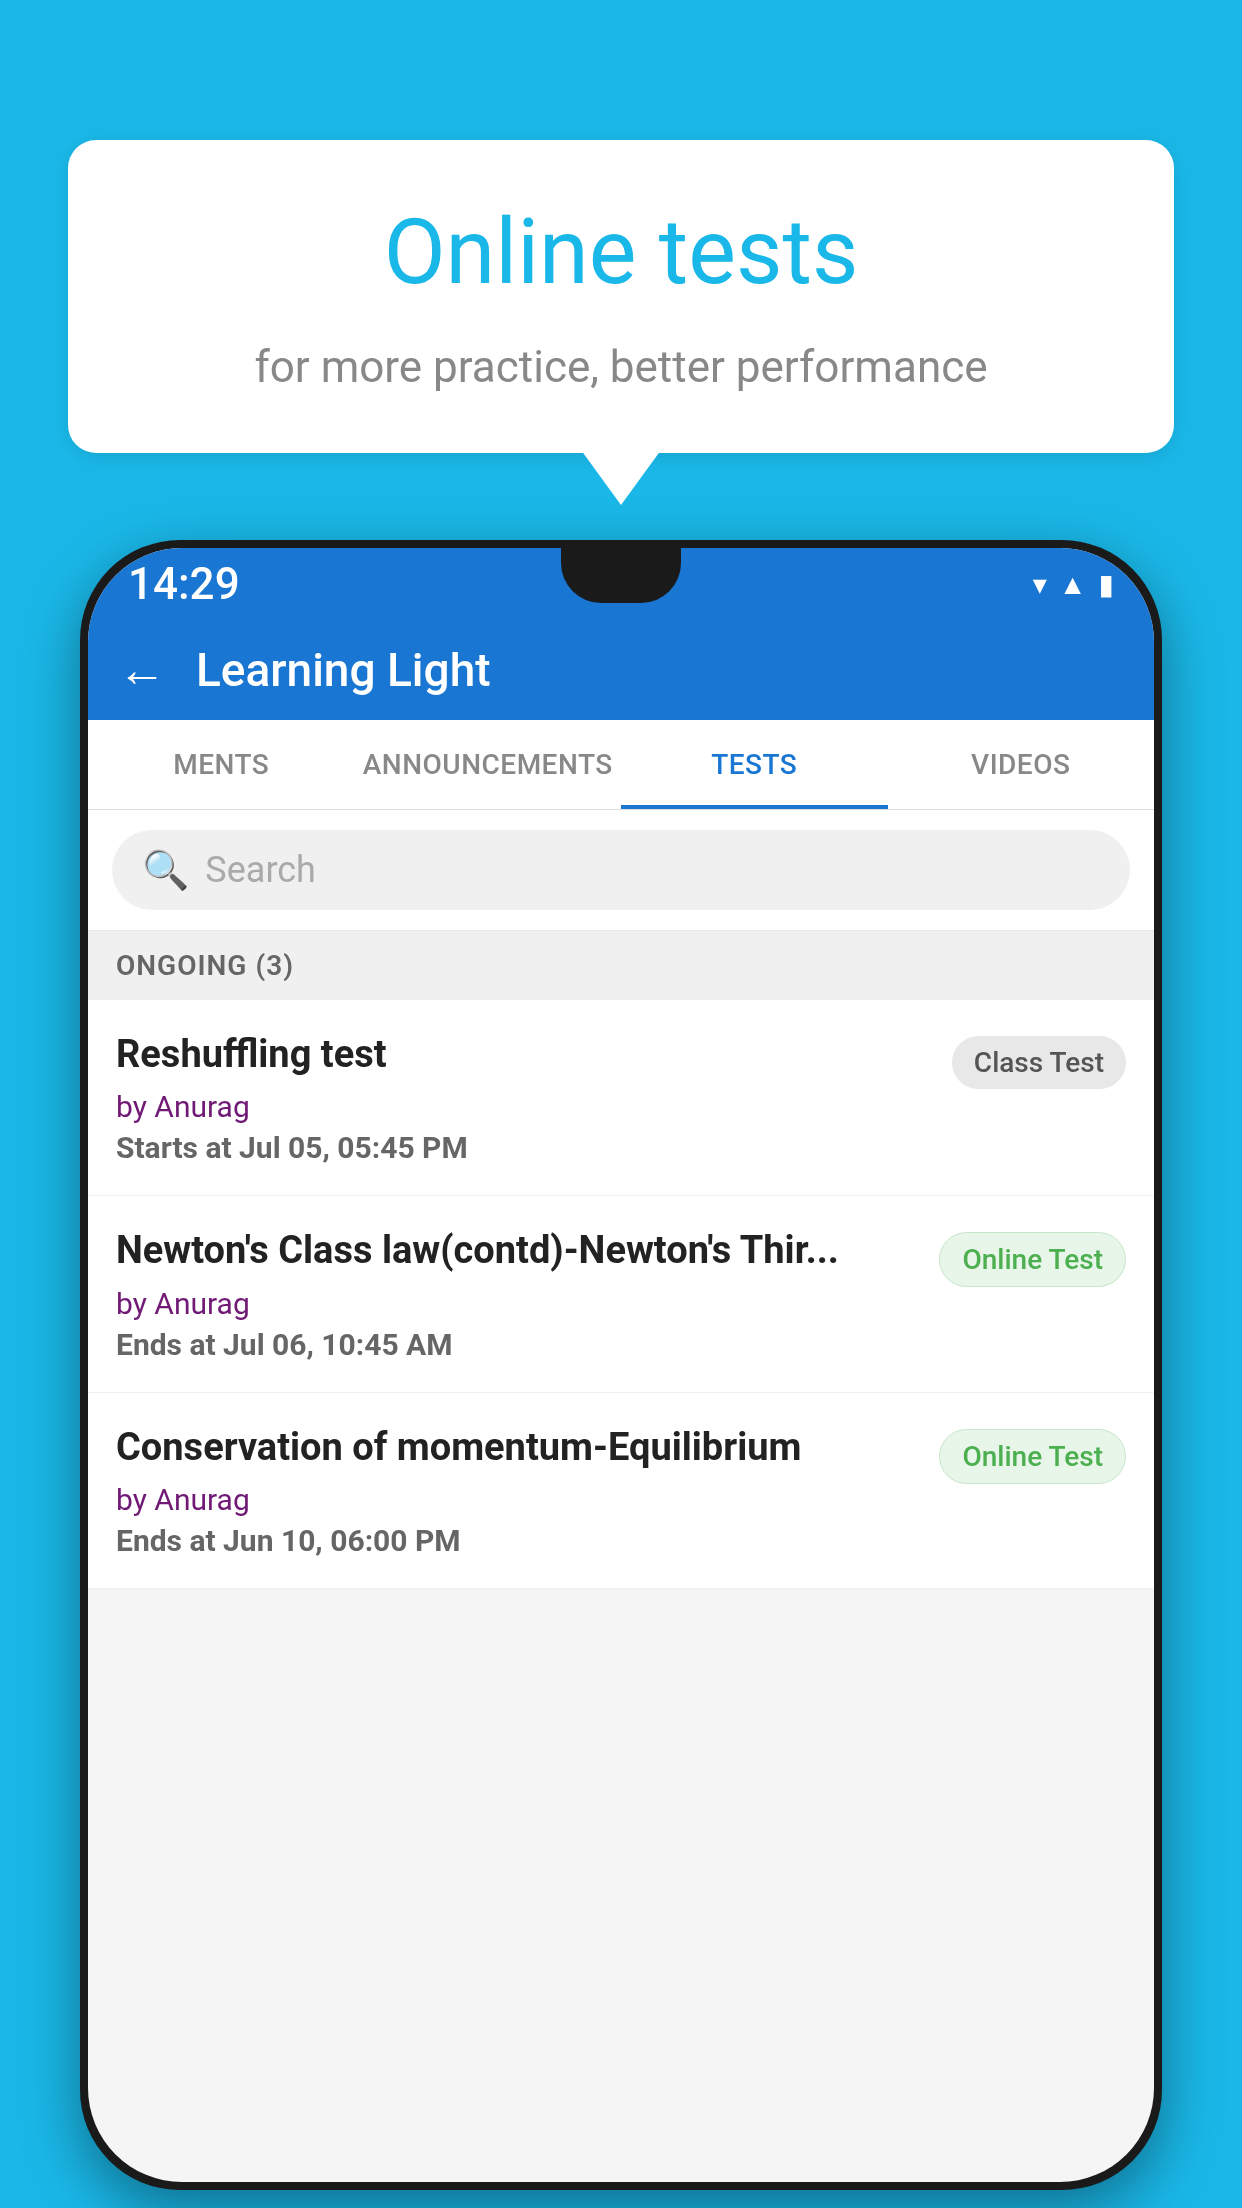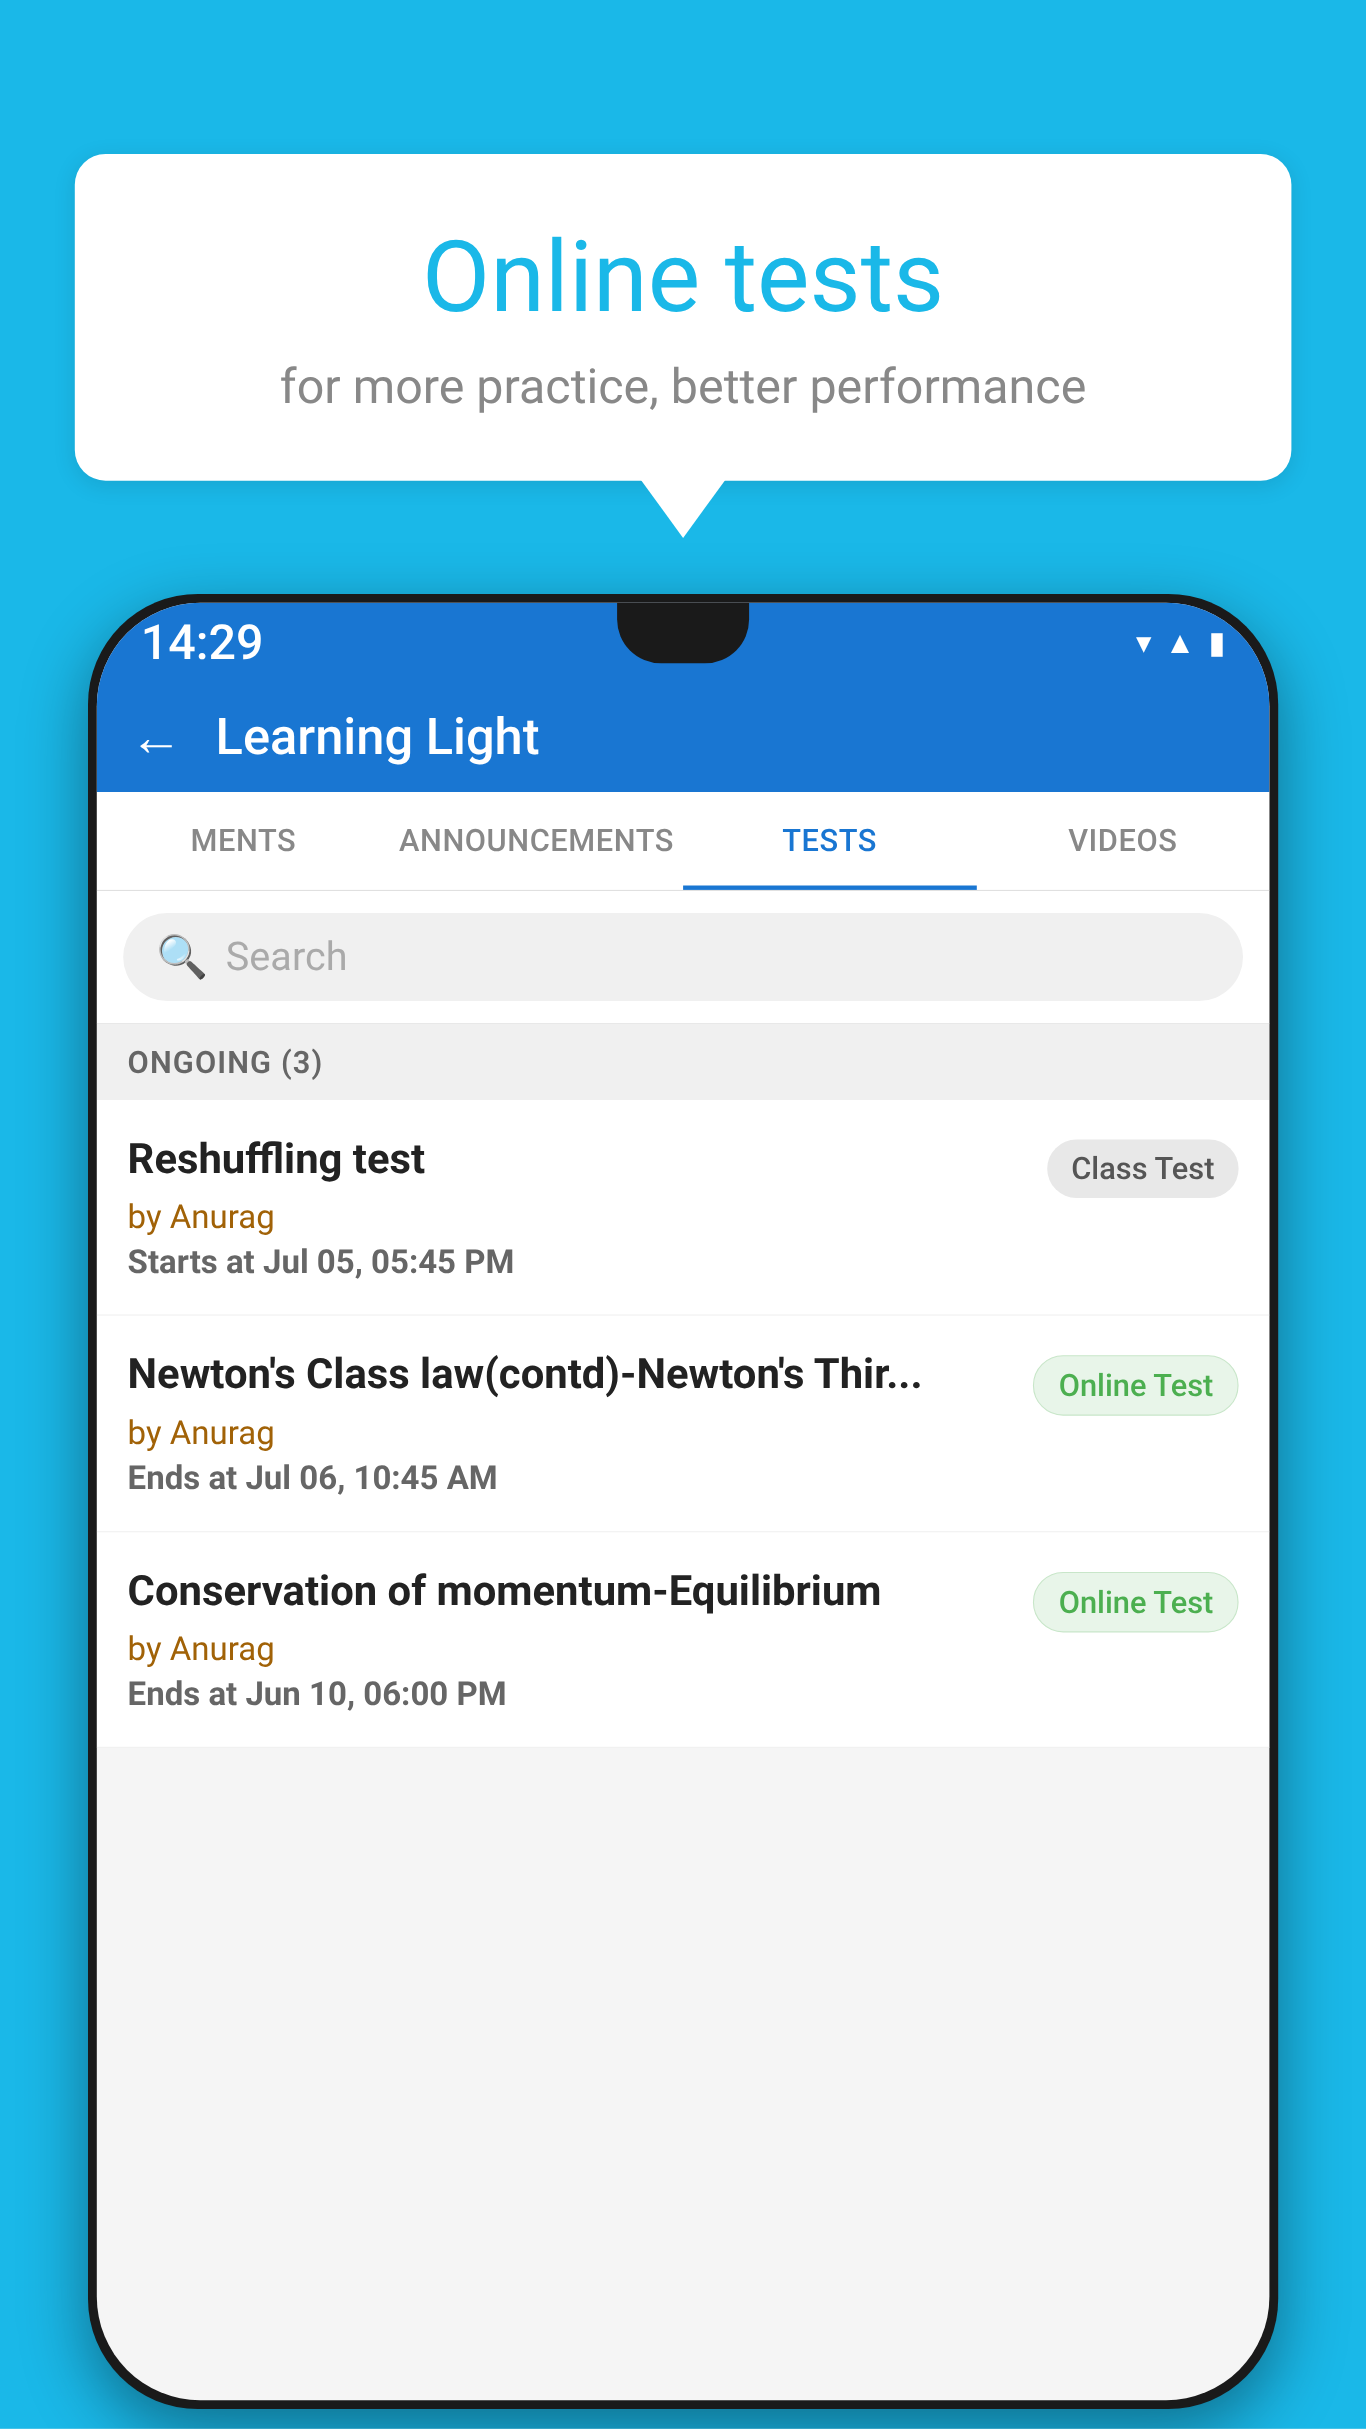--- a/index.html
+++ b/index.html
@@ -39,21 +39,21 @@
       height: 0;
       border-left: 40px solid transparent;
       border-right: 40px solid transparent;
       border-top: 55px solid white;
     }
 
     .bubble-title {
       font-size: 90px;
       color: #1ab8e8;
       font-weight: 400;
-      margin-bottom: 20px;
+      margin-bottom: 36px;
     }
 
     .bubble-subtitle {
       font-size: 44px;
       color: #888;
       font-weight: 400;
     }
 
     
     .phone-frame {
@@ -227,21 +227,21 @@
     .test-name {
       font-size: 38px;
       font-weight: 700;
       color: #222;
       margin-bottom: 10px;
       line-height: 1.3;
     }
 
     .test-author {
       font-size: 30px;
-      color: #a16207;
+      color: #701a75;
       margin-bottom: 6px;
     }
 
     .test-date {
       font-size: 30px;
       color: #666;
       font-weight: bold;
     }
 
     .test-badge {

